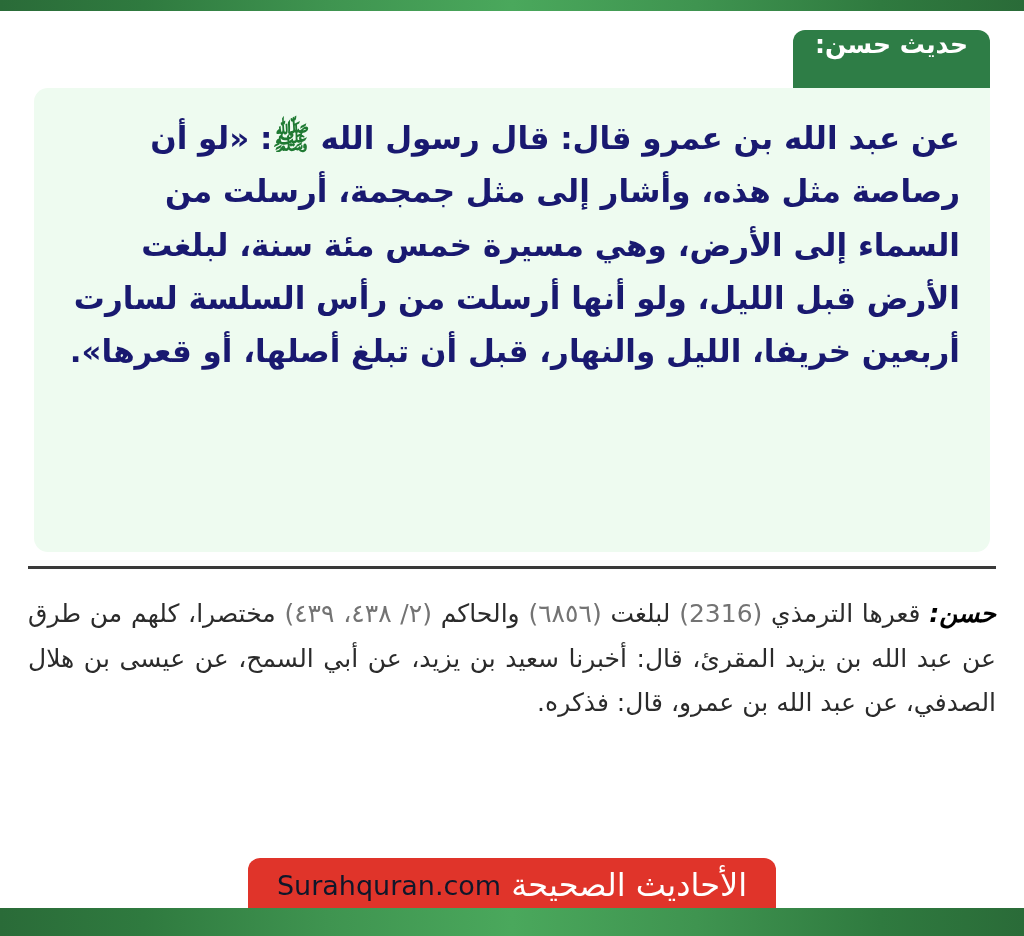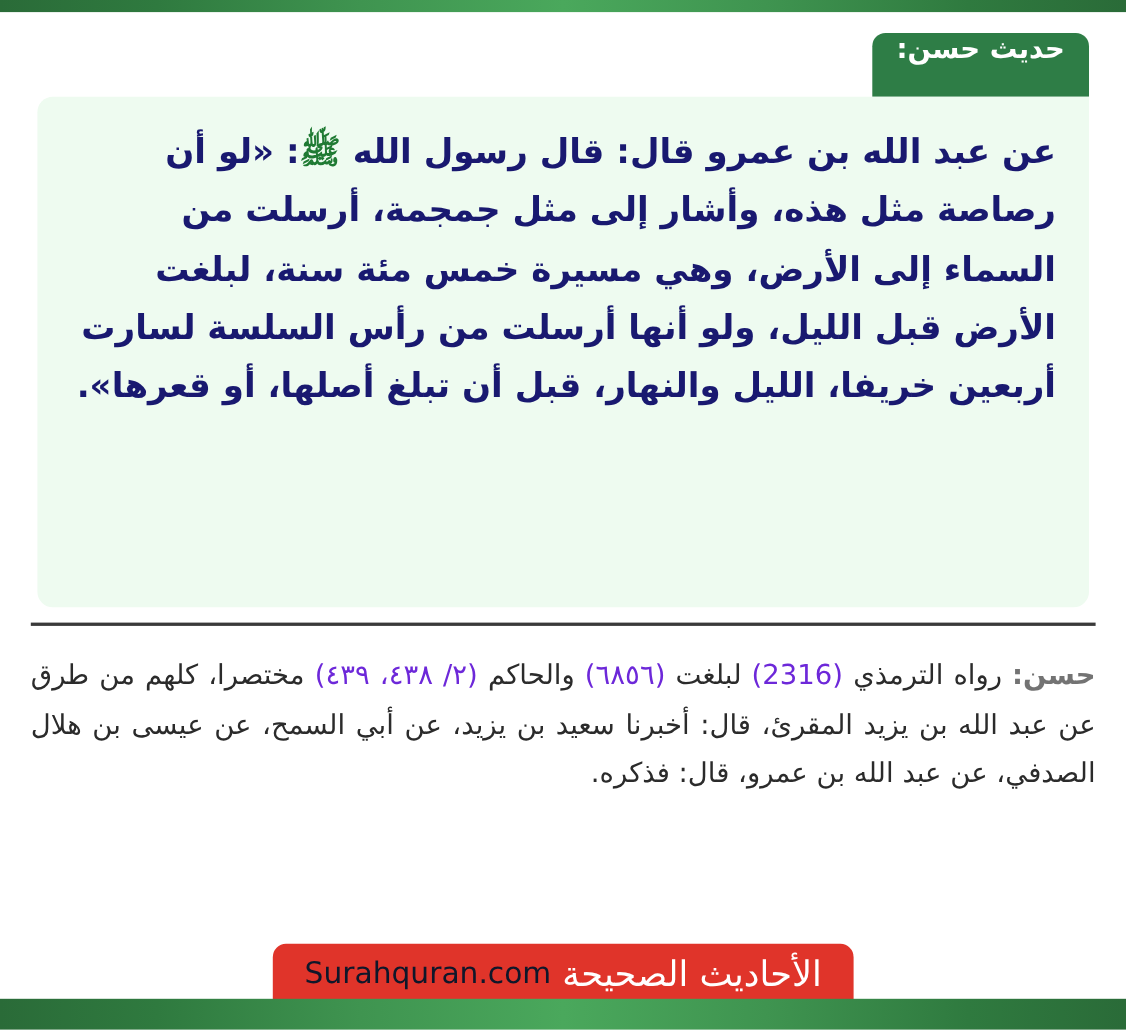--- a/index.html
+++ b/index.html
@@ -100,25 +100,26 @@
     right: 28px;
     left: 28px;
     direction: rtl;
     text-align: justify;
     text-align-last: right;
     color: #2b2b2b;
     font-size: 25px;
     line-height: 1.78;
   }
   .grade-word {
-    color: #737373;
+    color: #000000;
     font-weight: 700;
+    font-style: italic;
   }
   .ref-num {
-    color: #6d28d9;
+    color: #737373;
   }
 
   
   .brand-banner {
     position: absolute;
     bottom: 14px;
     left: 248px;
     width: 528px;
     height: 64px;
     box-sizing: border-box;
@@ -151,21 +152,21 @@
   <span>حديث حسن:</span>
 </div>
 
 <div class="hadith-card">
   <p class="hadith-text">عن عبد الله بن عمرو قال: قال رسول الله <span class="salla">ﷺ</span>: «لو أن رصاصة مثل هذه، وأشار إلى مثل جمجمة، أرسلت من السماء إلى الأرض، وهي مسيرة خمس مئة سنة، لبلغت الأرض قبل الليل، ولو أنها أرسلت من رأس السلسة لسارت أربعين خريفا، الليل والنهار، قبل أن تبلغ أصلها، أو قعرها».</p>
 </div>
 
 <div class="divider"></div>
 
 <div class="takhrij">
-  <span class="grade-word">حسن:</span><span> رواه الترمذي </span><span class="ref-num">(2316)</span><span> لبلغت </span><span class="ref-num">(٦٨٥٦)</span><span> والحاكم </span><span class="ref-num">(٢/ ٤٣٨، ٤٣٩)</span><span> مختصرا، كلهم من طرق عن عبد الله بن يزيد المقرئ، قال: أخبرنا سعيد بن يزيد، عن أبي السمح، عن عيسى بن هلال الصدفي، عن عبد الله بن عمرو، قال: فذكره.</span>
+  <span class="grade-word">حسن:</span><span> قعرها الترمذي </span><span class="ref-num">(2316)</span><span> لبلغت </span><span class="ref-num">(٦٨٥٦)</span><span> والحاكم </span><span class="ref-num">(٢/ ٤٣٨، ٤٣٩)</span><span> مختصرا، كلهم من طرق عن عبد الله بن يزيد المقرئ، قال: أخبرنا سعيد بن يزيد، عن أبي السمح، عن عيسى بن هلال الصدفي، عن عبد الله بن عمرو، قال: فذكره.</span>
 </div>
 
 <div class="brand-banner">
   <span class="brand-ar">الأحاديث الصحيحة</span>
   <span class="brand-en">Surahquran.com</span>
 </div>
 
 <div class="bottom-bar"></div>
 
 </body></html>

